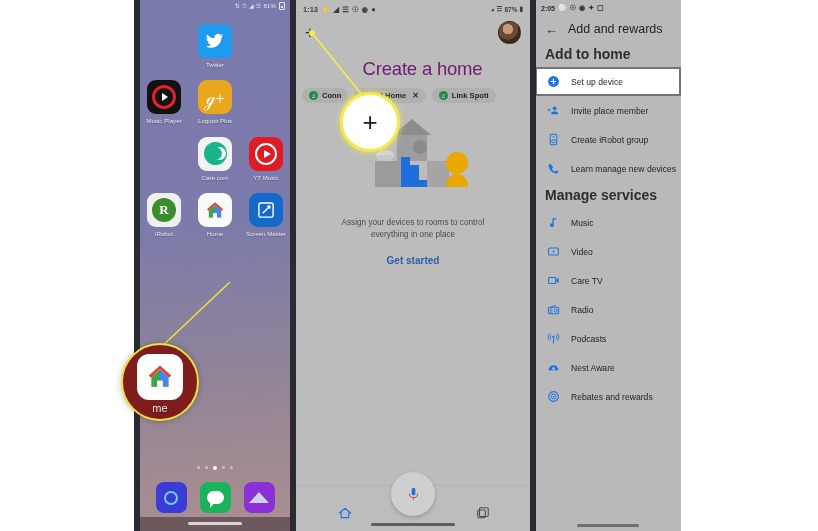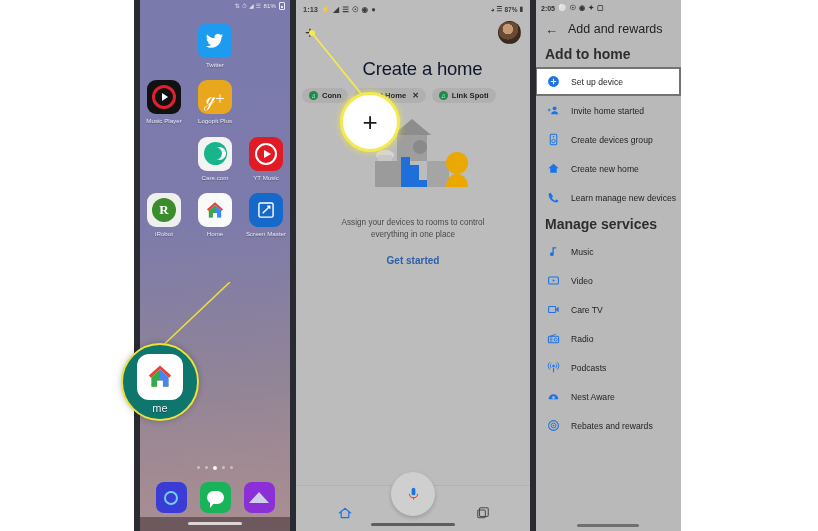--- a/index.html
+++ b/index.html
@@ -64,21 +64,21 @@
     background: rgba(60,45,50,.55);
   }
   #panel1 .navbar:after {
     content: ""; position: absolute; left: 50%; transform: translateX(-50%);
     top: 5px; width: 54px; height: 3px; border-radius: 2px; background: rgba(255,255,255,.75);
   }
 
   
   #mag1 {
     position: absolute; left: 121px; top: 343px; width: 78px; height: 78px;
-    border-radius: 50%; background: #0f766e; border: 2px solid #ece03a;
+    border-radius: 50%; background: #7f1d1d; border: 2px solid #ece03a;
     box-shadow: 0 0 6px rgba(0,0,0,.25);
     display: flex; flex-direction: column; align-items: center; justify-content: center;
     overflow: hidden; z-index: 30;
   }
   #mag1 .bigicon {
     width: 46px; height: 46px; border-radius: 12px; background: #fff;
     display:flex; align-items:center; justify-content:center; margin-top:4px;
   }
   #mag1 .biglabel { font-size: 11px; color:#f0f0f8; margin-top:2px; text-shadow:0 1px 1px rgba(0,0,0,.4); }
   #leader1 {
@@ -101,21 +101,21 @@
   #panel2 .plusbtn {
     position: absolute; left: 9px; top: 6px; font-size: 17px; color: #2b2b2b;
     line-height: 17px; font-weight: 300;
   }
   #panel2 .avatar {
     position: absolute; right: 9px; top: 3px; width: 23px; height: 23px; border-radius: 50%;
     background: radial-gradient(circle at 42% 34%, #c69a74 0 28%, #6b4a33 29% 56%, #3a2a20 57% 100%);
     border: 1px solid rgba(0,0,0,.12); overflow: hidden;
   }
   #panel2 h1.title {
-    text-align: center; font-size: 18.5px; font-weight: normal; color: #0f172a;
+    text-align: center; font-size: 18.5px; font-weight: normal; color: #701a75;
     letter-spacing: -.2px; margin-top: 2px; padding-left: 19px;
   }
   #panel2 .chips {
     display: flex; gap: 6px; padding: 8px 6px 0 6px; align-items: center;
     white-space: nowrap; overflow: hidden;
   }
   #panel2 .chip {
     display: flex; align-items: center; gap: 4px;
     background: #b0b0b0; border-radius: 11px; padding: 3px 7px;
     font-size: 7.6px; color: #1f1f1f; font-weight: bold; flex: 0 0 auto;
@@ -466,42 +466,34 @@
     </div>
 
     <div class="mitem">
       <span class="mi">
         <svg width="13" height="13" viewBox="0 0 24 24">
             <circle cx="14" cy="8" r="3.6" fill="#1a73e8"></circle>
             <path d="M7.5 19c0-3.6 2.9-5.5 6.5-5.5s6.5 1.9 6.5 5.5z" fill="#1a73e8"></path>
             <path d="M4 8.5v5M1.5 11h5" stroke="#1a73e8" stroke-width="1.8"></path>
           </svg>
       </span>
-      <span>Invite home started</span>
+      <span>Invite place member</span>
     </div>
 
     <div class="mitem">
       <span class="mi">
         <svg width="13" height="13" viewBox="0 0 24 24">
             <rect x="6" y="2.5" width="12" height="19" rx="2" fill="none" stroke="#1a73e8" stroke-width="1.9"></rect>
             <circle cx="12" cy="15" r="3.2" fill="none" stroke="#1a73e8" stroke-width="1.7"></circle>
             <circle cx="12" cy="7" r="1.5" fill="#1a73e8"></circle>
           </svg>
       </span>
-      <span>Create devices group</span>
-    </div>
-
-    <div class="mitem">
-      <span class="mi">
-        <svg width="13" height="13" viewBox="0 0 24 24">
-            <path d="M12 3 2.5 11.5H6V20h12v-8.5h3.5z" fill="#1a73e8"></path>
-          </svg>
-      </span>
-      <span>Create new home</span>
-    </div>
+      <span>Create iRobot group</span>
+    </div>
+
 
     <div class="mitem">
       <span class="mi">
         <svg width="13" height="13" viewBox="0 0 24 24">
             <path d="M6.5 3c-2 0-3.5 1.6-3.5 3.5C3 14 10 21 17.5 21c1.9 0 3.5-1.5 3.5-3.5l-4-1.8-2.3 2.3c-2.6-1.3-4.4-3.1-5.7-5.7l2.3-2.3z" fill="#1a73e8"></path>
           </svg>
       </span>
       <span>Learn manage new devices</span>
     </div>
 

